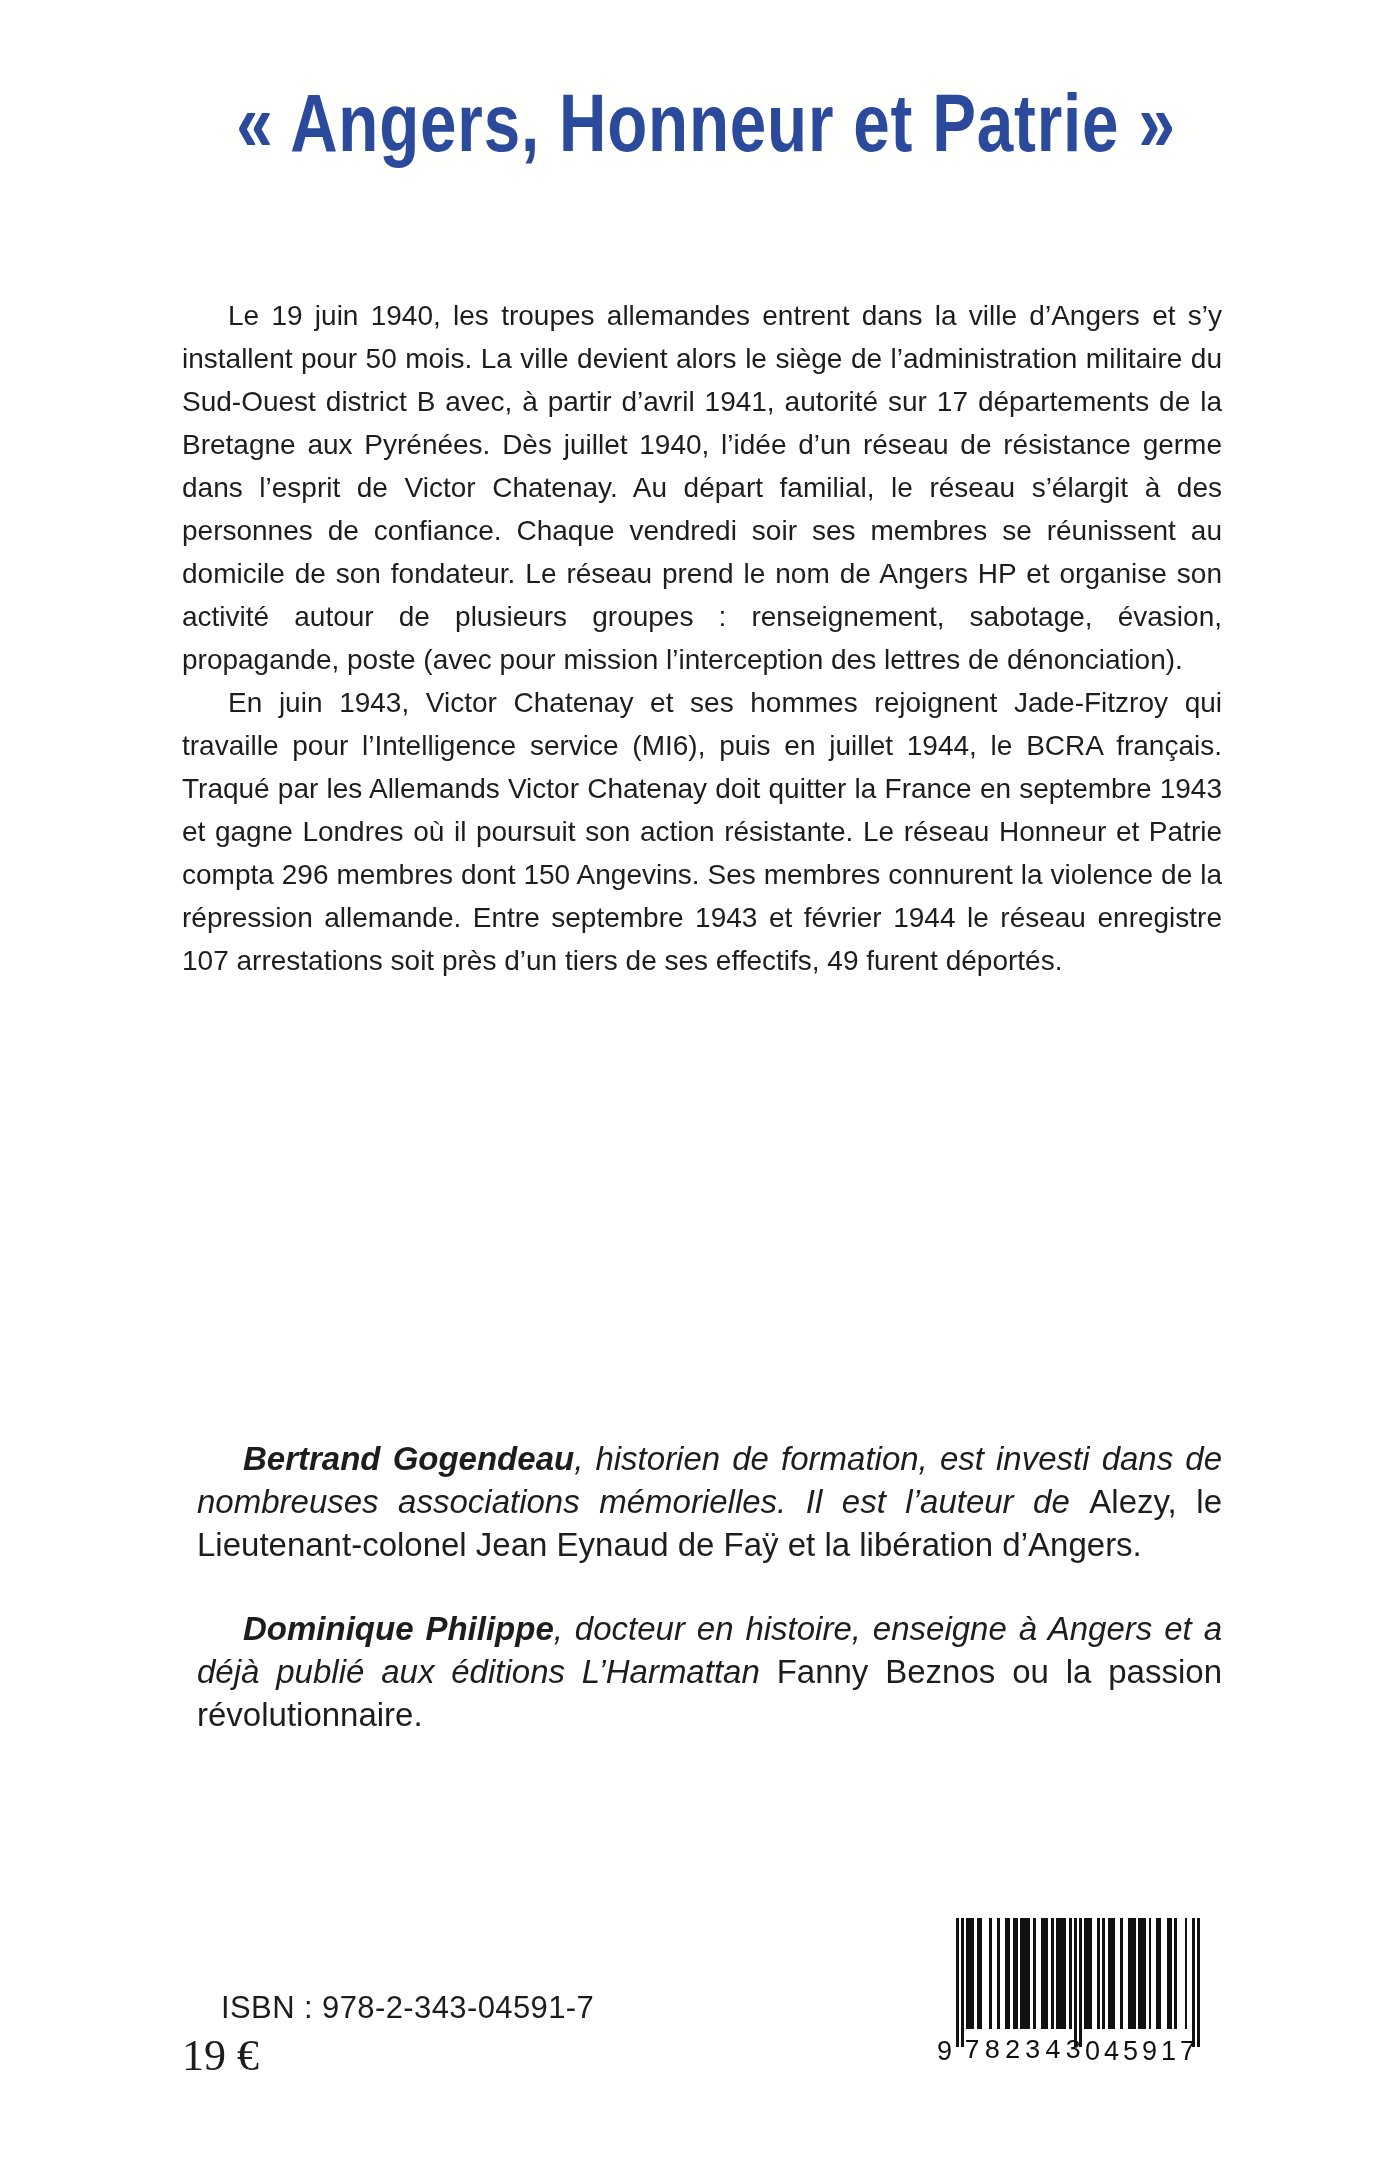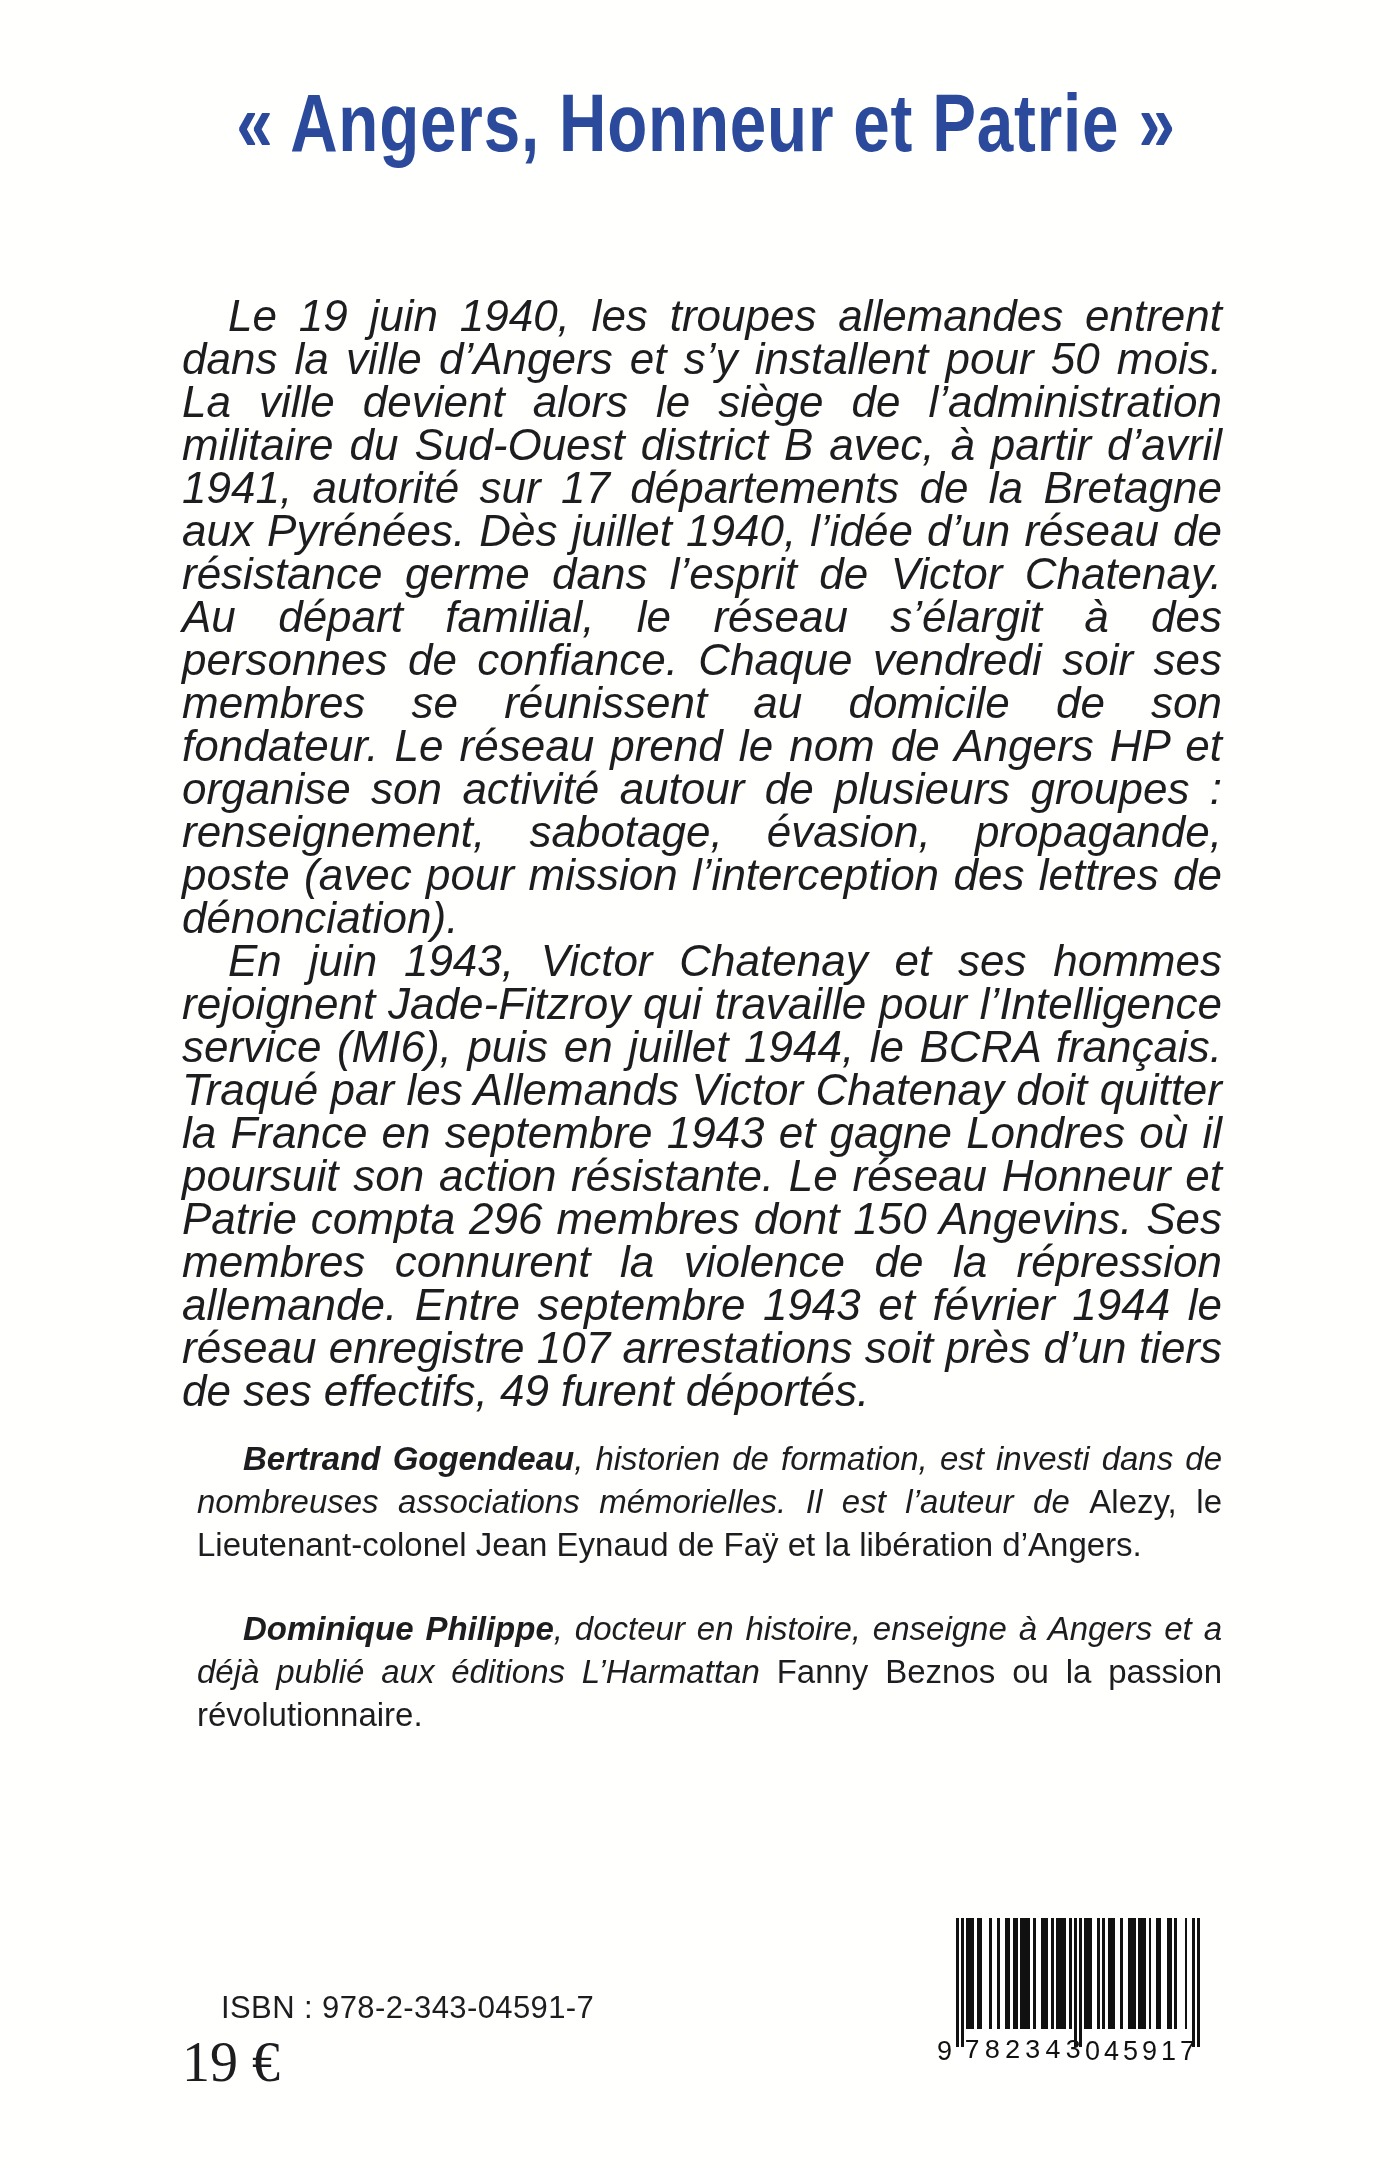--- a/index.html
+++ b/index.html
@@ -22,43 +22,42 @@
     font-weight:bold;
     color:var(--title-blue,#2b4a9b);
     white-space:nowrap;
     transform:scaleX(0.80);
     transform-origin:50% 50%;
     letter-spacing:1px;
   }
   
   .synopsis{
     position:absolute;left:182px;top:294px;width:1040px;
-    font-size:44px;line-height:43px;
+    font-size:28px;line-height:43px;
     text-align:justify;
-    font-style:italic;
   }
   .synopsis p{margin:0;text-indent:46px;}
   
   .bios{
     position:absolute;left:182px;top:1437px;width:1040px;
     font-size:33px;line-height:43px;
     text-align:justify;
   }
   .bios p{margin:0 0 41px 15px;text-indent:46px;font-style:italic;}
   .bio-name{font-weight:bold;font-style:italic;}
   .bio-roman{font-style:normal;}
   
   .isbn-line{
     position:absolute;left:182px;top:1990px;
     font-size:31px;letter-spacing:.4px;margin-left:39px;
   }
   .price{
     position:absolute;left:182px;top:2030px;
     font-family:"Liberation Serif",serif;
-    font-size:56px;
+    font-size:44px;
     text-align:right;
   }
   
   .barcode{
     position:absolute;left:956px;top:1918px;width:244px;height:152px;
     background:#ffffff;
   }
   .barcode svg{display:block;width:244px;height:129px;fill:var(--bar-ink,#111111);}
   .bc-digit{
     position:absolute;top:120px;

